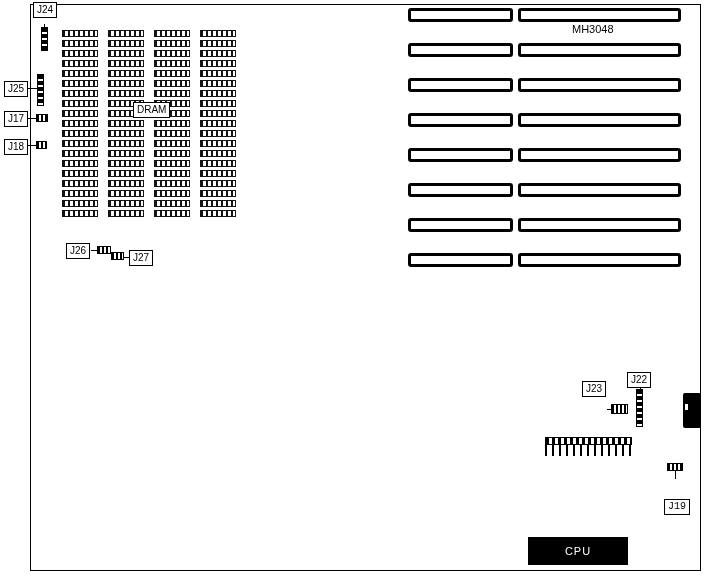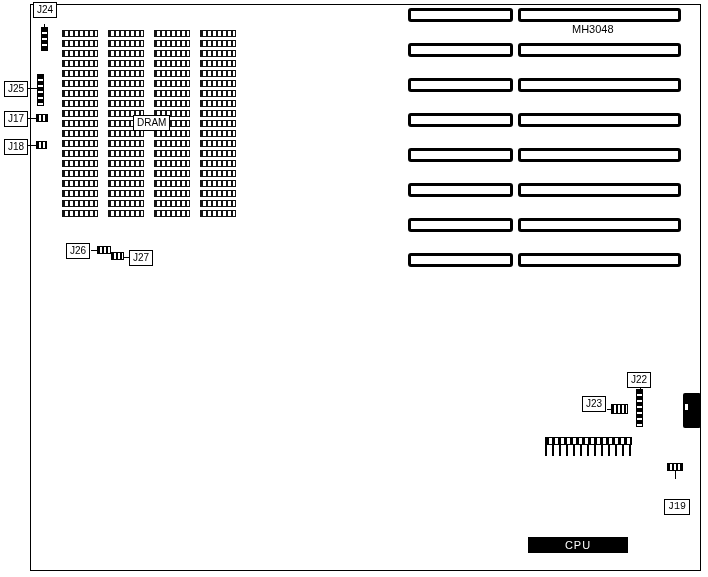--- a/index.html
+++ b/index.html
@@ -41,21 +41,21 @@
   .header-teeth{
     position:absolute;
     background:repeating-linear-gradient(90deg,#000 0 2px,transparent 2px 7px);z-index:3;
   }
   .din{
     position:absolute;left:683px;top:393px;width:18px;height:35px;
     background:#000;border-radius:2px;z-index:5;
   }
   .din-notch{position:absolute;left:2px;top:11px;width:3px;height:6px;background:#fff;}
   .cpu-box{
-    position:absolute;left:528px;top:537px;width:100px;height:16px;
+    position:absolute;left:528px;top:537px;width:100px;height:28px;
     background:#000;color:#fff;font-size:11px;display:flex;
     align-items:center;justify-content:center;z-index:5;letter-spacing:1px;
   }
 </style>
 </head>
 <body>
 
 <div id="stage">
 
   <div class="board"></div>
@@ -184,17 +184,17 @@
     <div class="slot" style="left: 518px; top: 183px; width: 163px; height: 14px;"></div>
     <div class="slot" style="left: 518px; top: 218px; width: 163px; height: 14px;"></div>
     <div class="slot" style="left: 518px; top: 253px; width: 163px; height: 14px;"></div>
     <div class="label-box" style="left:33px;top:2px;">J24</div>
     <div class="label-box" style="left:4px;top:81px;">J25</div>
     <div class="label-box" style="left:4px;top:111px;">J17</div>
     <div class="label-box" style="left:4px;top:139px;">J18</div>
     <div class="label-box" style="left:66px;top:243px;">J26</div>
     <div class="label-box" style="left:129px;top:250px;">J27</div>
     <div class="label-box" style="left:627px;top:372px;">J22</div>
-    <div class="label-box" style="left:582px;top:396px;">J23</div>
+    <div class="label-box" style="left:582px;top:381px;">J23</div>
     <div class="label-box" style="left:664px;top:499px;font-family:Liberation Mono, monospace;">J19</div>
-    <div class="label-box" style="left:133px;top:115px;">DRAM</div>
+    <div class="label-box" style="left:133px;top:102px;">DRAM</div>
     <div class="plain-text" style="left:572px;top:23px;">MH3048</div>
   </div>
 
 </body></html>

